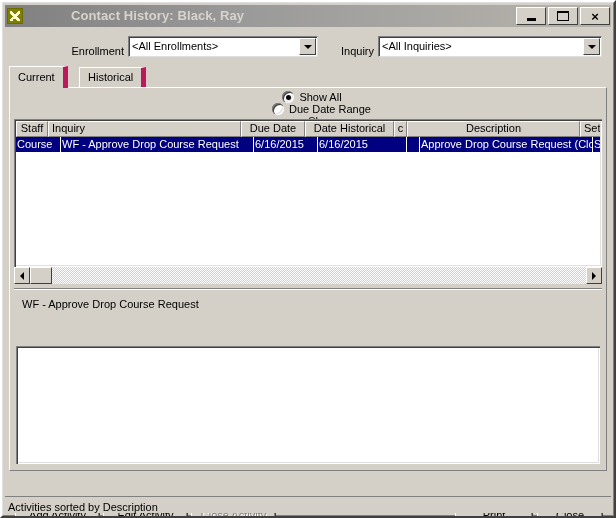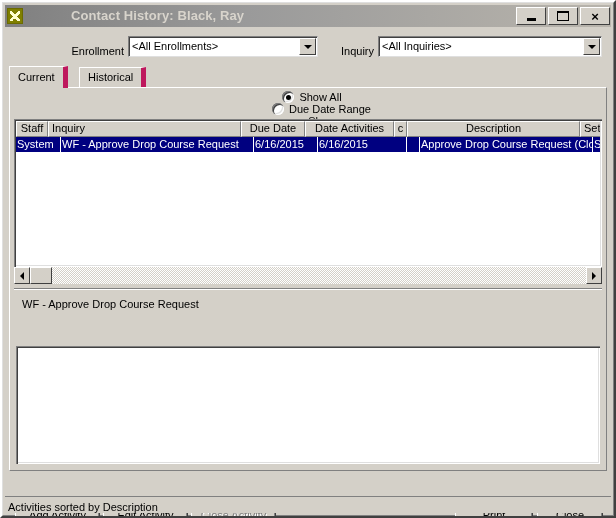--- a/index.html
+++ b/index.html
@@ -519,27 +519,27 @@
         <span>Search</span>
       </div>
     </div>
 
     <div class="grid">
       <div class="grid-inner">
         <div class="grid-header">
           <div class="gh-cell" style="width:32px;">Staff</div>
           <div class="gh-cell" style="width:193px;text-align:left;padding-left:3px;">Inquiry</div>
           <div class="gh-cell" style="width:64px;">Due Date</div>
-          <div class="gh-cell" style="width:89px;">Date Activities</div>
+          <div class="gh-cell" style="width:89px;">Date Historical</div>
           <div class="gh-cell" style="width:13px;">c</div>
           <div class="gh-cell" style="width:173px;">Description</div>
           <div class="gh-cell" style="width:38px;text-align:left;padding-left:3px;">Setu</div>
         </div>
         <div class="grid-row">
-          <div class="gr-cell l" style="width:45px;">System</div>
+          <div class="gr-cell l" style="width:45px;">Course</div>
           <div class="gr-cell l" style="width:193px;">WF - Approve Drop Course Request</div>
           <div class="gr-cell c" style="width:64px;">6/16/2015</div>
           <div class="gr-cell c" style="width:89px;">6/16/2015</div>
           <div class="gr-cell c" style="width:13px;"></div>
           <div class="gr-cell l" style="width:173px;">Approve Drop Course Request  (Closed</div>
           <div class="gr-cell l" style="width:38px;">Syst</div>
         </div>
       </div>
     </div>
 

